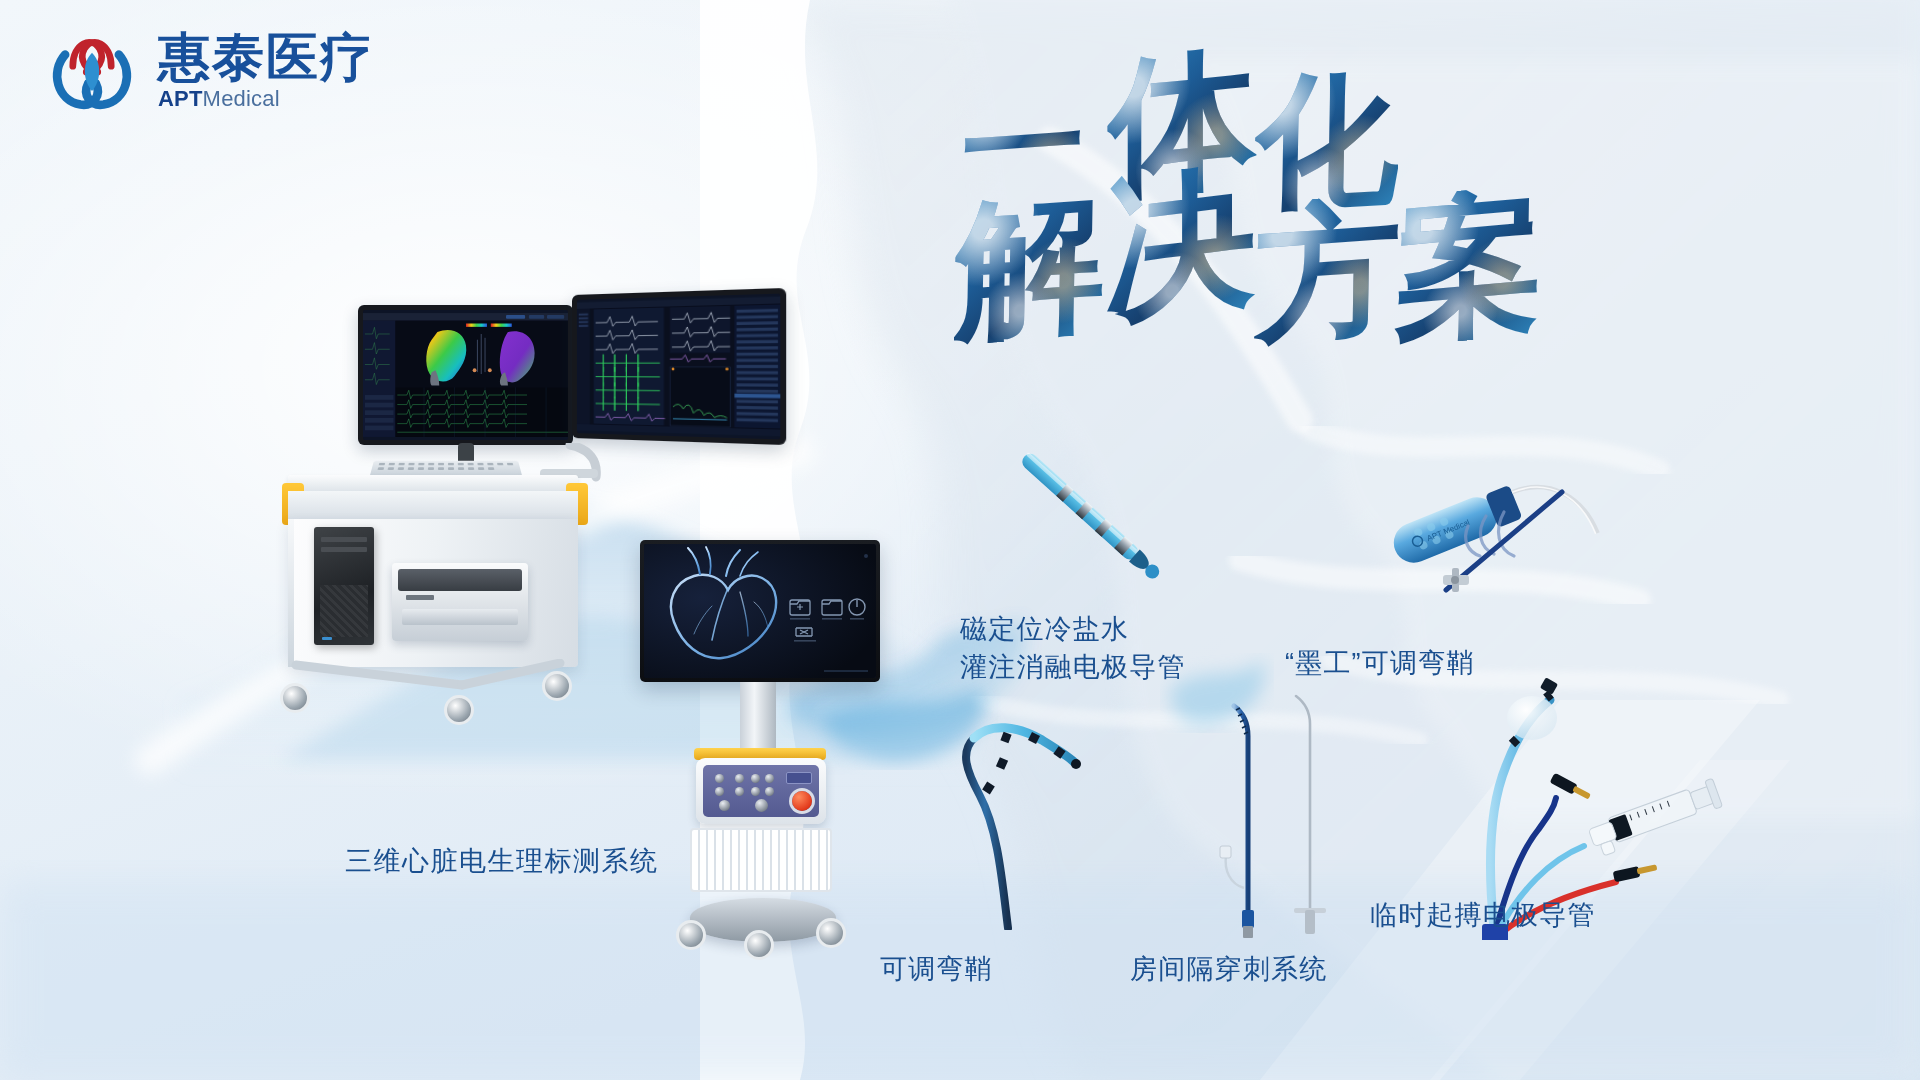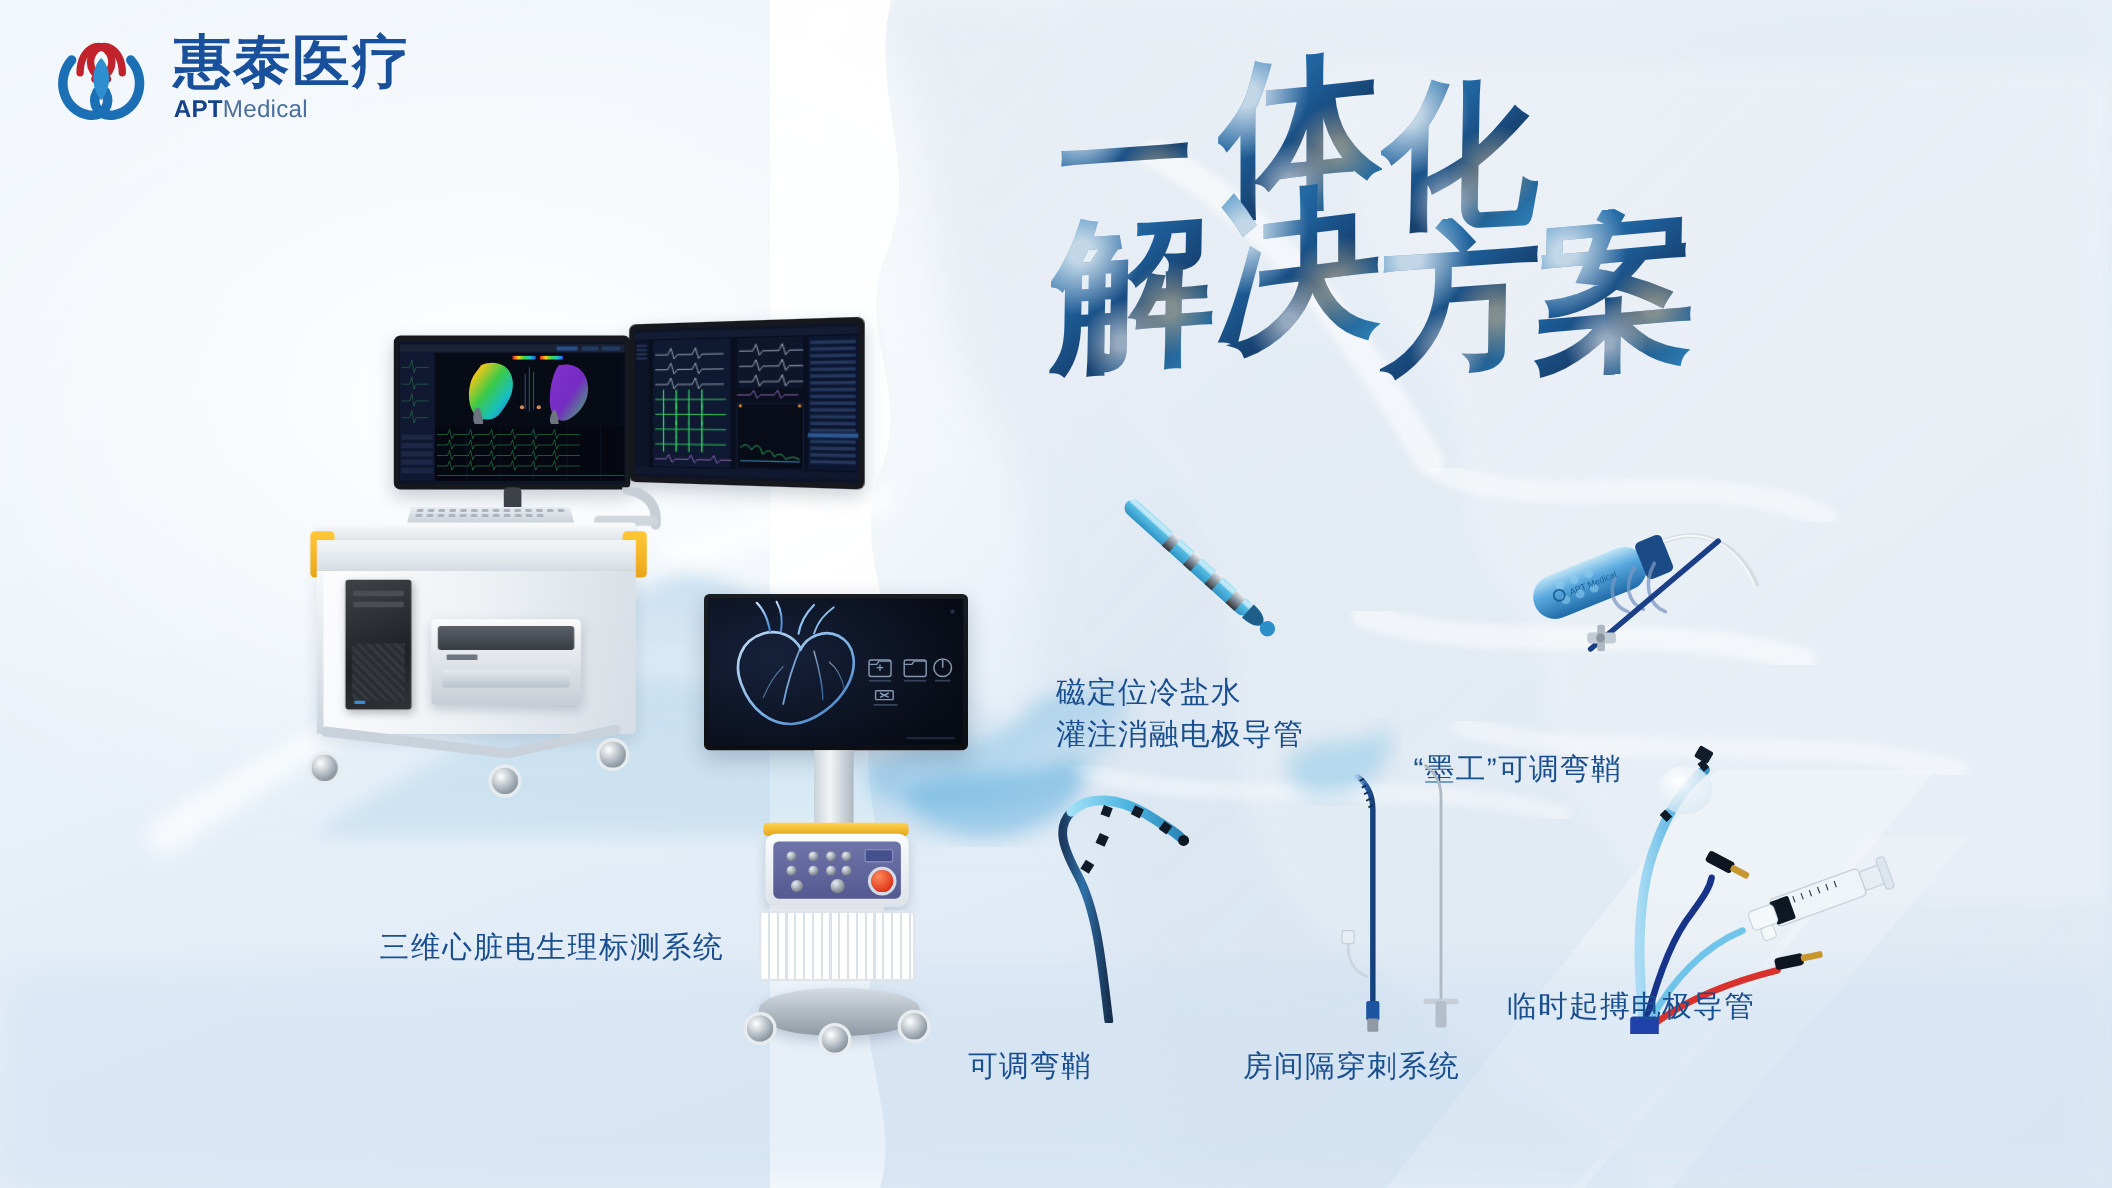--- a/index.html
+++ b/index.html
@@ -599,21 +599,21 @@
       <path d="M114 82 C 104 100, 108 120, 124 126"></path>
     </g>
     <path d="M56 160 L 172 62" stroke="#1b3f86" stroke-width="5" stroke-linecap="round"></path>
     <g transform="translate(62,150)">
       <rect x="-9" y="-5" width="26" height="10" rx="3" fill="#c3ccd4"></rect>
       <rect x="0" y="-12" width="7" height="24" rx="2" fill="#aeb8c2"></rect>
       <circle cx="3" cy="0" r="4" fill="#8b959f"></circle>
     </g>
   </svg>
 
-  <div class="lbl" style="left:1285px;top:680px;width:300px">
+  <div class="lbl" style="left:1285px;top:644px;width:300px">
     <div>“墨工”可调弯鞘</div>
   </div>
 
   <svg class="svgdev" style="left:940px;top:700px;width:180px;height:230px" viewBox="0 0 180 230">
     <defs>
       <linearGradient id="decaG" x1="0" y1="0" x2="1" y2="0">
         <stop offset="0%" stop-color="#1b3a5e"></stop>
           <stop offset="45%" stop-color="#2f6fa8"></stop>
         <stop offset="100%" stop-color="#16304f"></stop>
       </linearGradient>

